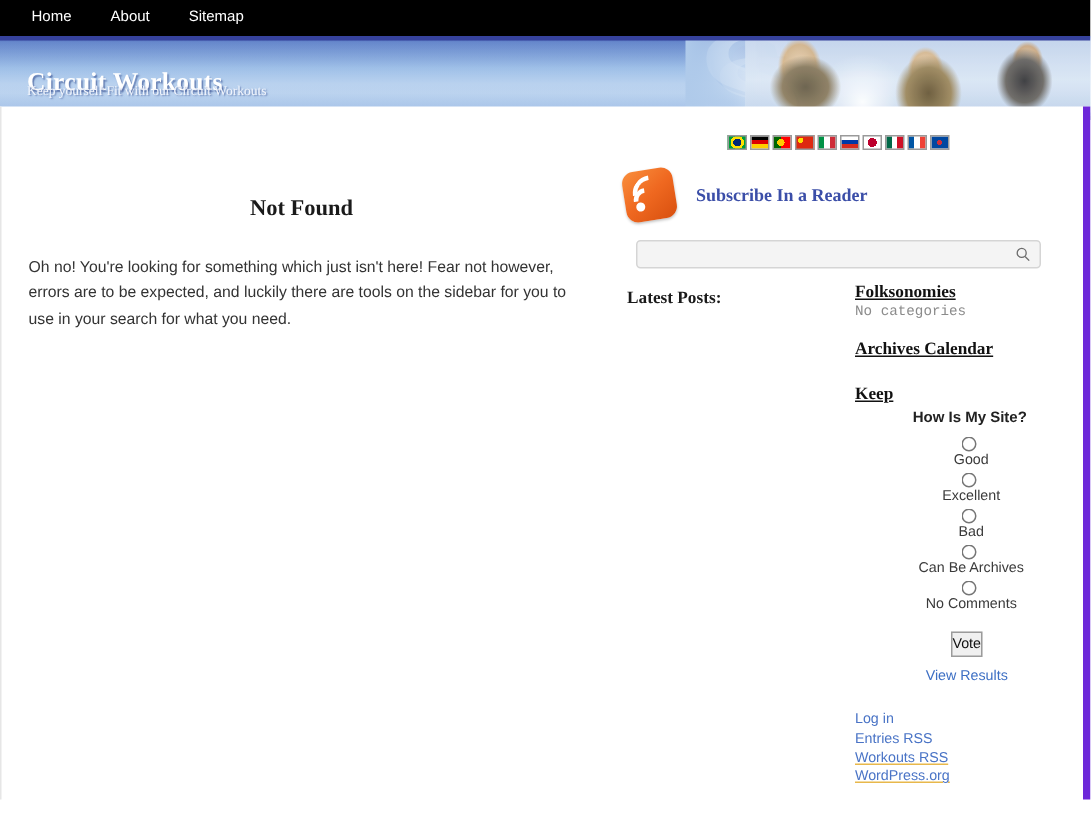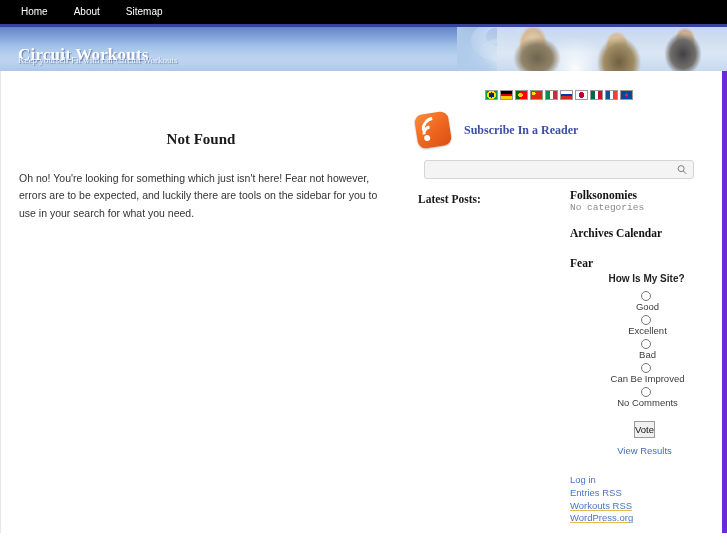--- a/index.html
+++ b/index.html
@@ -221,20 +221,21 @@
     position: absolute; left: 5px; top: 122px;
     font-family: "Liberation Serif", serif;
     font-size: 11.5px; font-weight: bold; color: #1a1a1a;
   }
 
   #widgets { position: absolute; left: 157px; top: 118px; width: 143px; }
   .w-title {
     font-family: "Liberation Serif", serif;
     font-size: 11.5px; font-weight: bold; color: #111111;
     margin: 0 0 1px 0;
+    text-decoration: underline;
   }
   .w-sub {
     font-size: 9.5px; color: #8b8b8b;
     font-family: Liberation Mono, monospace;
     margin: 0 0 14px 0;
   }
   .w-gap { height: 17px; }
   #polls-q {
     text-align: center;
     font-size: 10px; font-weight: bold; color: #222;
@@ -355,38 +356,38 @@
           <div class="w-title">Folksonomies</div>
           <div class="w-sub">No categories</div>
         </div>
 
         <div>
           <div class="w-title">Archives Calendar</div>
           <div class="w-gap"></div>
         </div>
 
         <div>
-          <div class="w-title">Fear</div>
+          <div class="w-title">Keep</div>
           <div id="polls-q">How Is My Site?</div>
           <div id="poll-options">
               <label class="poll-opt">
                 <input type="radio" name="poll" style="">
                 <span>Good</span>
               </label>
               <label class="poll-opt">
                 <input type="radio" name="poll" style="">
                 <span>Excellent</span>
               </label>
               <label class="poll-opt">
                 <input type="radio" name="poll" style="">
                 <span>Bad</span>
               </label>
               <label class="poll-opt">
                 <input type="radio" name="poll" style="">
-                <span>Can Be Improved</span>
+                <span>Can Be Archives</span>
               </label>
               <label class="poll-opt">
                 <input type="radio" name="poll" style="">
                 <span>No Comments</span>
               </label>
             </div>
           <div id="vote-wrap">
             <button id="vote-btn">Vote</button>
           </div>
           <a href="#" id="view-results">View Results</a>

